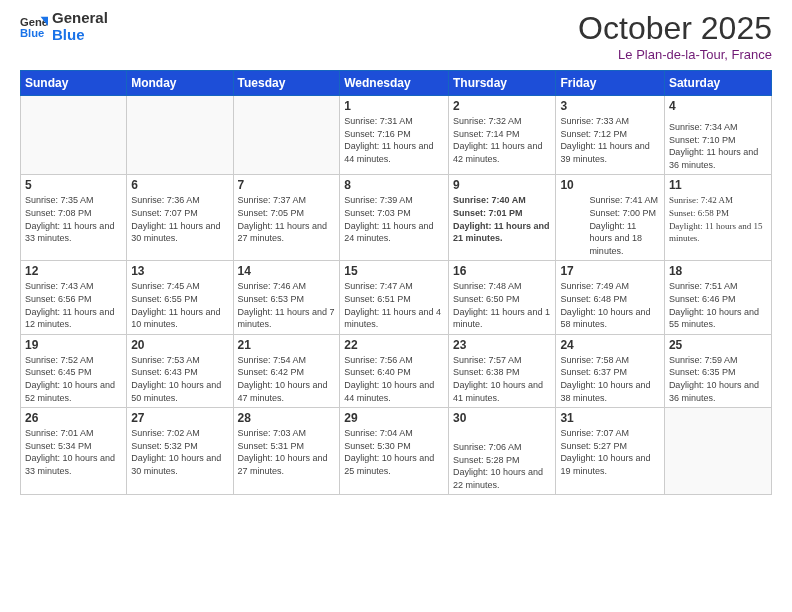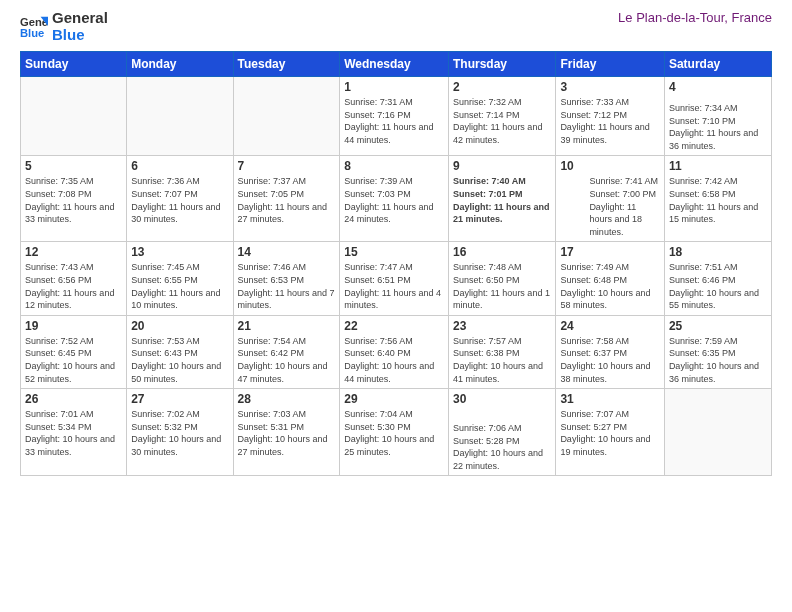--- a/index.html
+++ b/index.html
@@ -96,20 +96,21 @@
         <text x="0" y="14" font-size="12" font-weight="bold" fill="#333">General</text>
         <text x="0" y="26" font-size="12" font-weight="bold" fill="#1a73e8">Blue</text>
         <polygon points="22,4 30,4 30,14" fill="#1a73e8"></polygon>
       </svg>
       <div style="display:flex;flex-direction:column;line-height:1.1;">
         <span style="font-size:15px;font-weight:bold;color:#333;">General</span>
         <span style="font-size:15px;font-weight:bold;color:#1a73e8;">Blue</span>
       </div>
     </div>
     <div class="title-block">
+      <div class="month-title">October 2025</div>
       <div class="subtitle">Le Plan-de-la-Tour, France</div>
     </div>
   </div>
 
   <table class="calendar">
     <thead>
       <tr>
       <th>Sunday</th>
           <th>Monday</th>
           <th>Tuesday</th>
@@ -181,21 +182,21 @@
 Daylight: 11 hours and 21 minutes.</div>
           </td>
           <td>
             <span class="day-number">10</span>
             <div class="day-info" style="white-space: pre-wrap; margin-left: 29px;">Sunrise: 7:41 AM
 Sunset: 7:00 PM
 Daylight: 11 hours and 18 minutes.</div>
           </td>
           <td>
             <span class="day-number">11</span>
-            <div class="day-info" style="white-space: pre-wrap;">Sunrise: 7:42 AM
+            <div class="day-info" style="white-space: pre-wrap; font-family: Liberation Serif, serif;">Sunrise: 7:42 AM
 Sunset: 6:58 PM
 Daylight: 11 hours and 15 minutes.</div>
           </td>
         </tr>
         <tr>
           <td>
             <span class="day-number">12</span>
             <div class="day-info" style="white-space: pre-wrap;">Sunrise: 7:43 AM
 Sunset: 6:56 PM
 Daylight: 11 hours and 12 minutes.</div>

